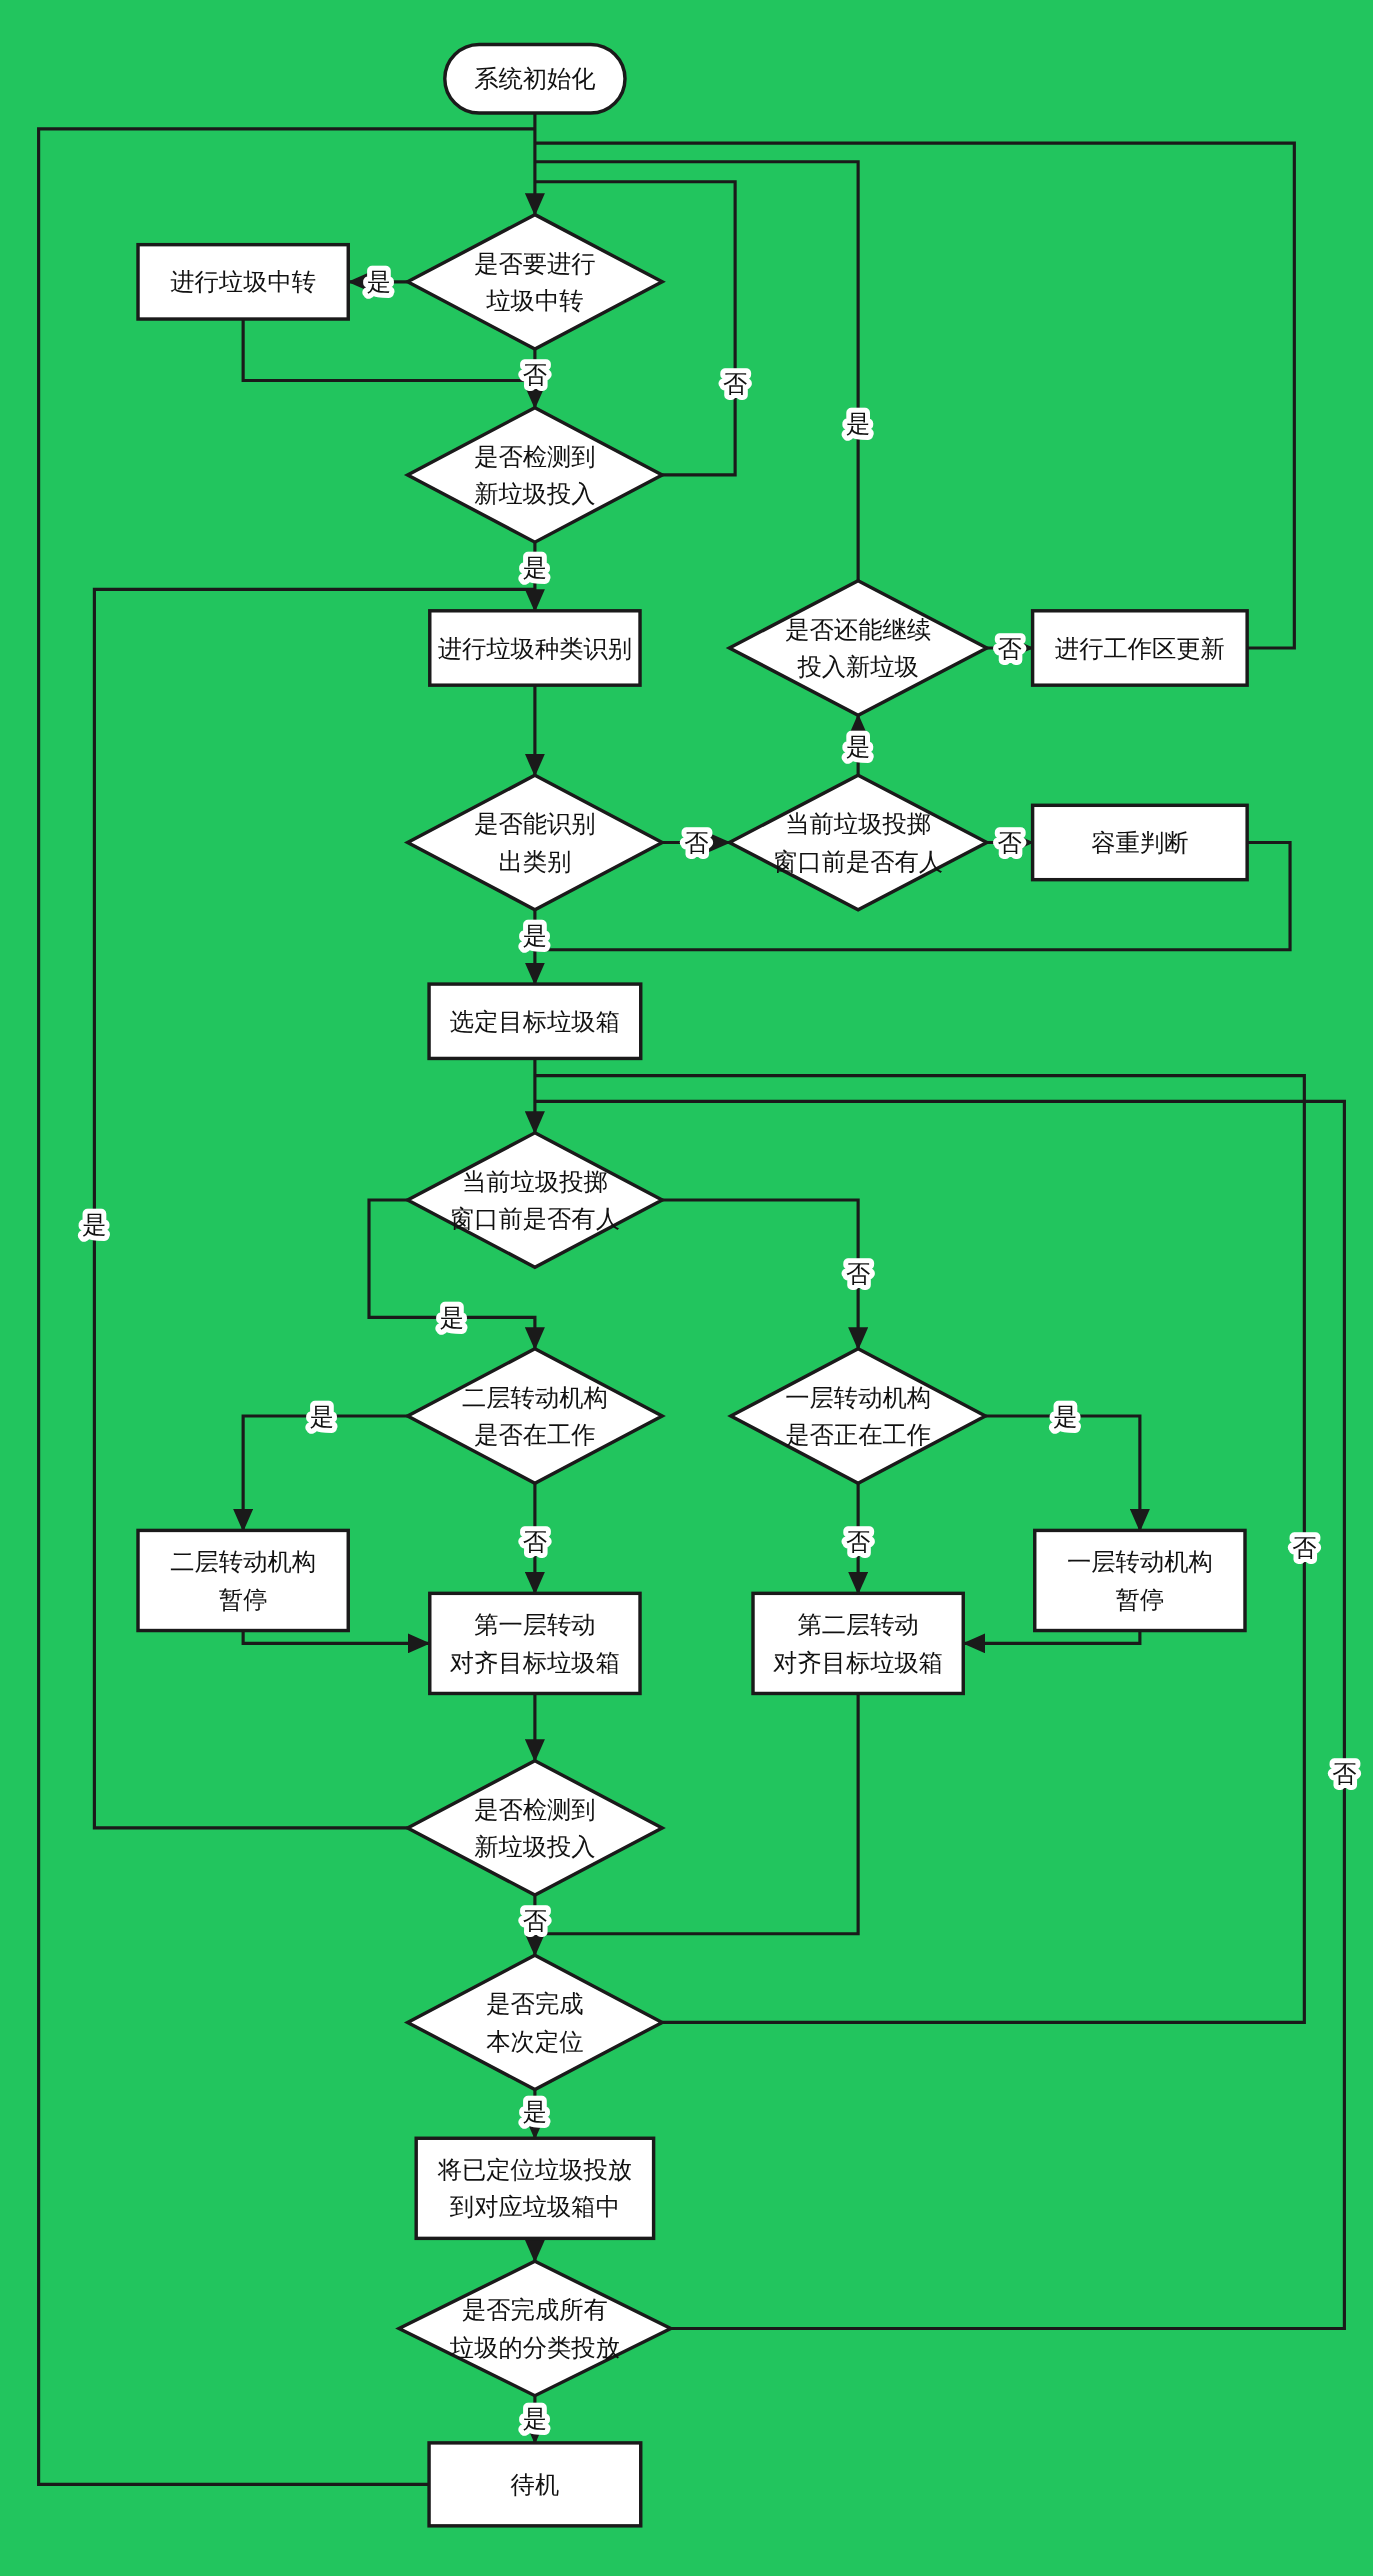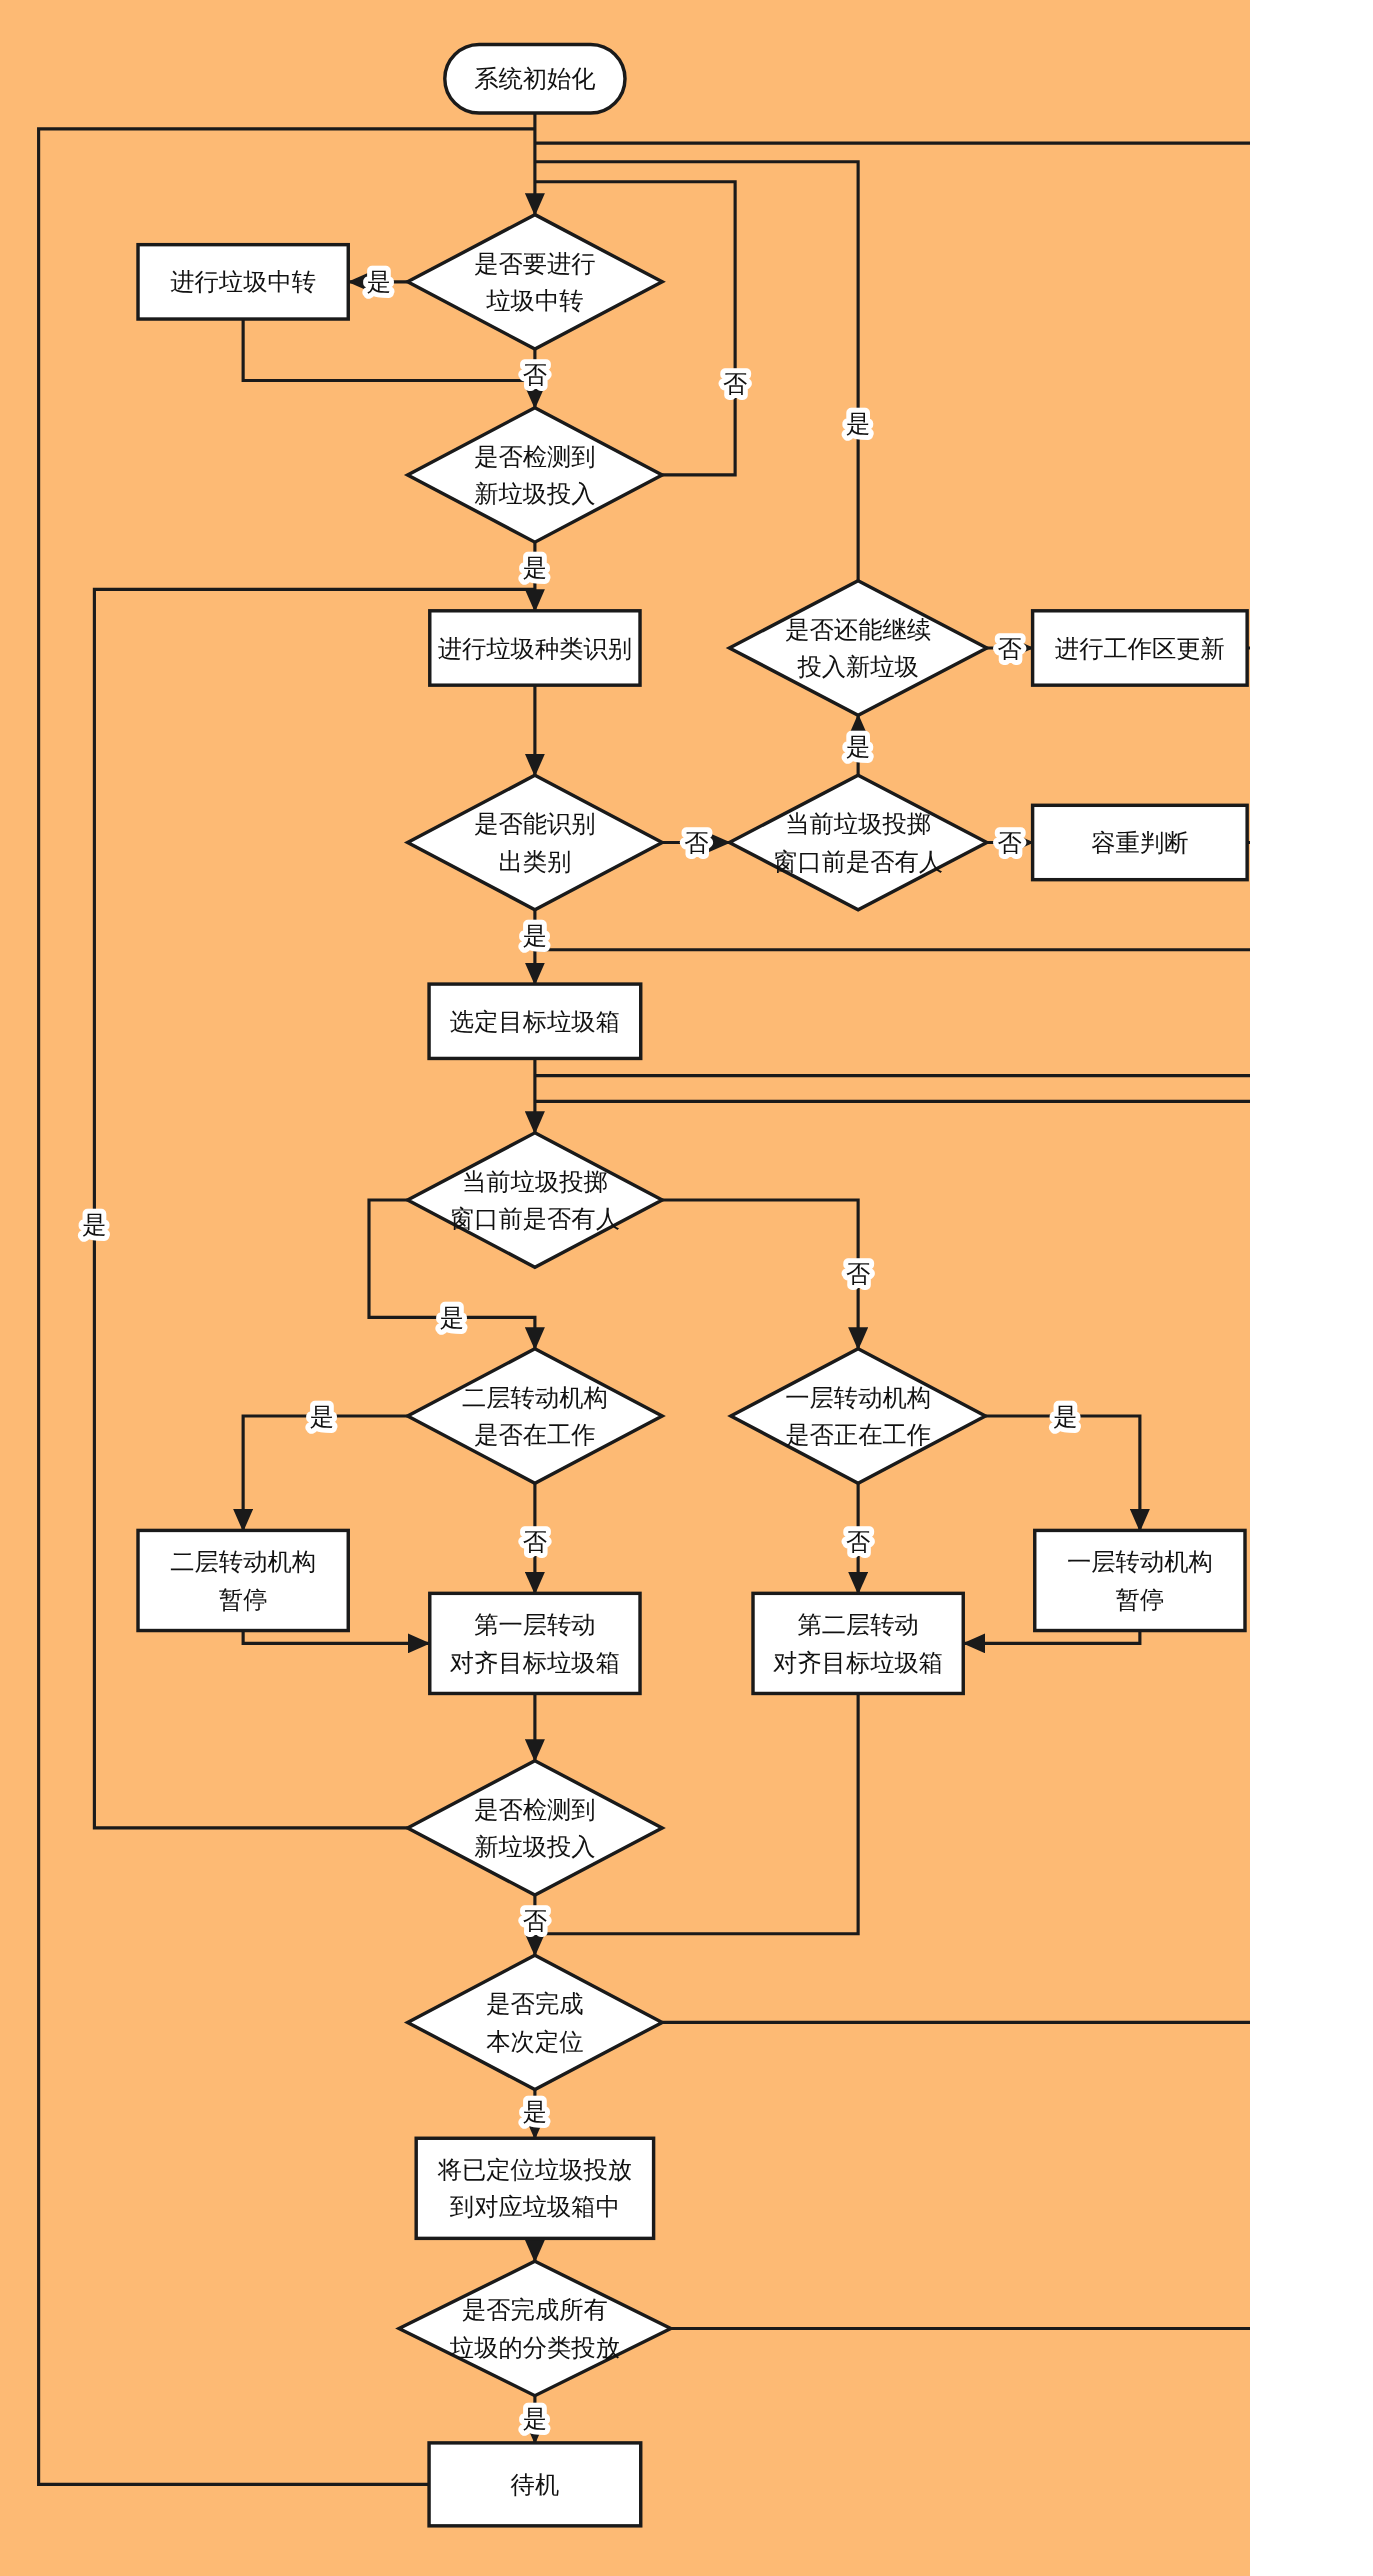--- a/index.html
+++ b/index.html
@@ -1,23 +1,23 @@
 <!DOCTYPE html>
 <html style="font-size:11.4px"><head>
 <meta charset="utf-8">
 <style>
   html, body {
     margin: 0;
     padding: 0;
     background: #ffffff;
   }
   .page {
-    width: 1250px;
+    width: 1373px;
     height: 2576px;
-    background: #fdba74;
+    background: #22c55e;
     overflow: hidden;
   }
   svg {
     display: block;
   }
   .edge {
     fill: none;
     stroke: #1a1a1a;
     stroke-width: 2.2;
     stroke-linejoin: miter;

